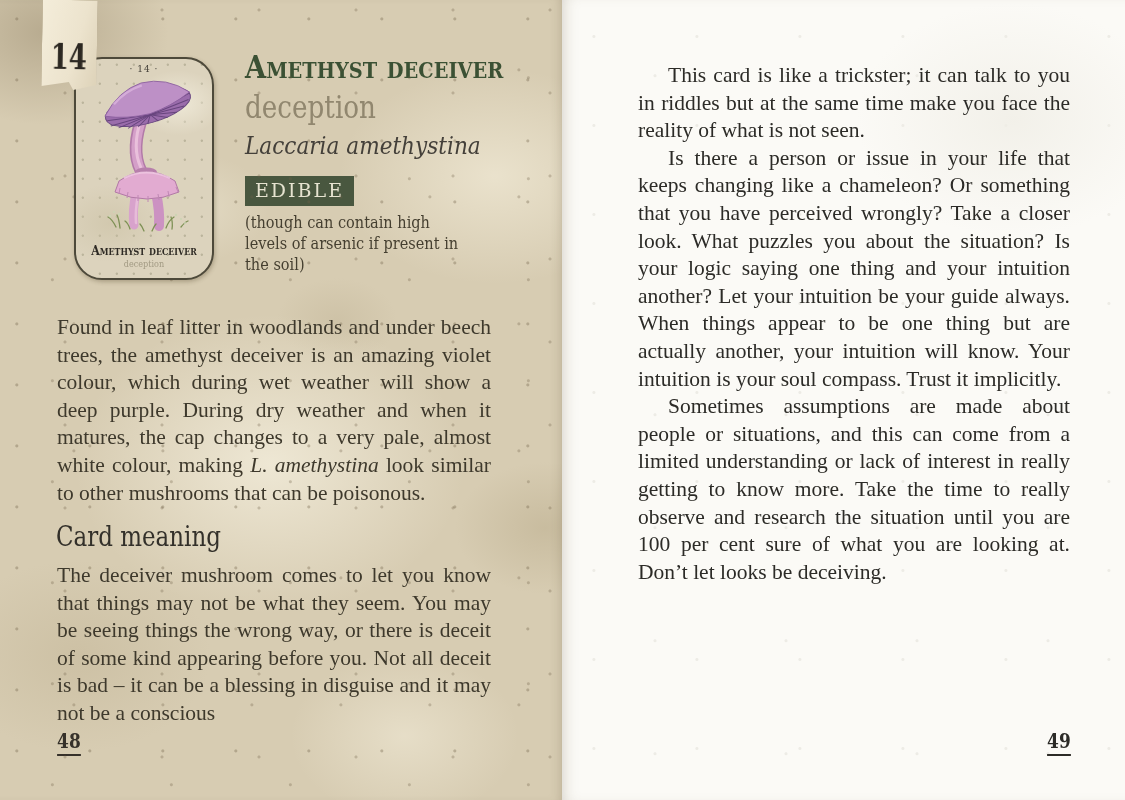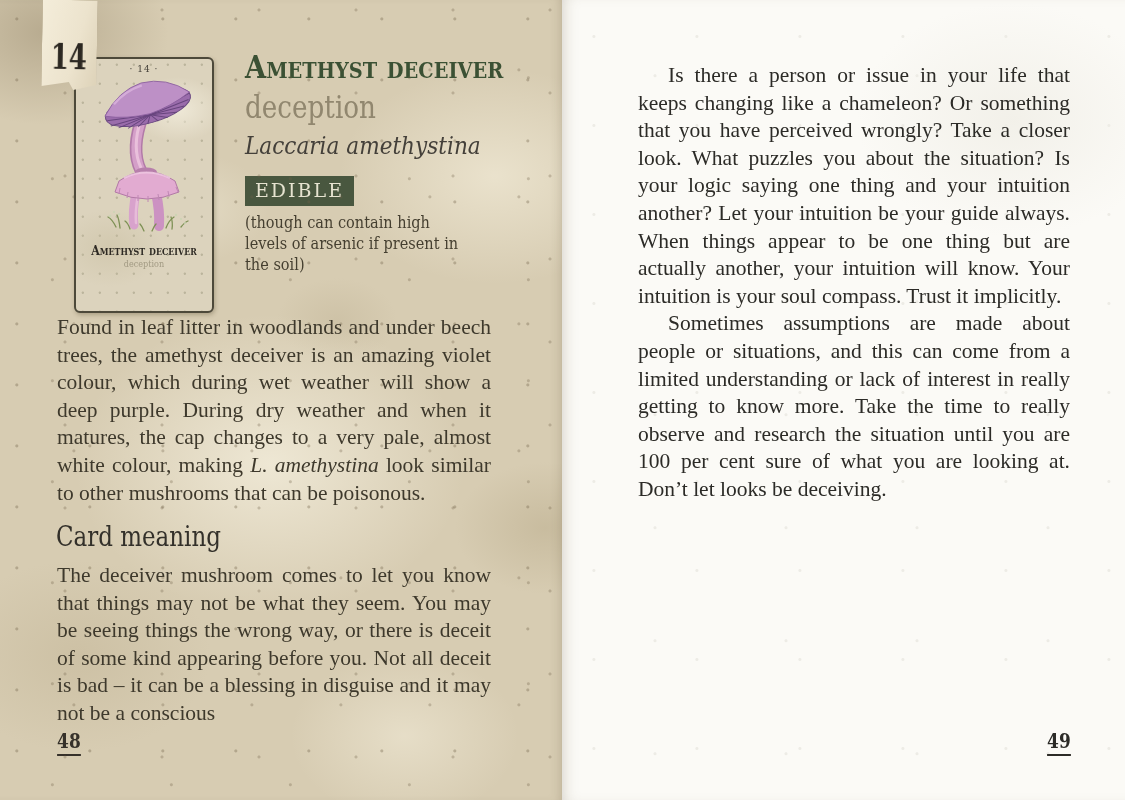--- a/index.html
+++ b/index.html
@@ -68,23 +68,23 @@
   .index-tab .tab-num {
     font-family: "DejaVu Serif", serif;
     font-weight: 700; font-size: 36px; line-height: 1;
     color: #2c2822;
     transform: scaleX(0.72);
   }
 
   
   .oracle-card {
     position: absolute; left: 74px; top: 57px;
-    width: 140px; height: 256px;
+    width: 140px; height: 223px;
     border: 2.5px solid #4d493a;
-    border-radius: 6px;
+    border-radius: 28px;
     background-color: #dcd3bd;
     background-image:
       radial-gradient(ellipse 70px 50px at 75% 20%, rgba(243,238,222,0.8), transparent 65%),
       radial-gradient(ellipse 80px 60px at 25% 75%, rgba(200,190,160,0.5), transparent 65%),
       radial-gradient(circle 1px at 40% 30%, rgba(110,110,80,0.3) 0.8px, transparent 1.6px);
     background-size: auto, auto, 17px 19px;
     box-shadow: 1px 2px 4px rgba(70,55,30,0.3);
     z-index: 2;
     overflow: hidden;
   }
@@ -298,19 +298,20 @@
     <p class="intro-para"><span>Found in leaf litter in woodlands and under beech trees, the amethyst deceiver is an amazing violet colour, which during wet weather will show a deep purple. During dry weather and when it matures, the cap changes to a very pale, almost white colour, making </span><span class="lat">L. amethystina</span><span> look similar to other mushrooms that can be poisonous.</span></p>
 
     <h2 class="section-heading">Card meaning</h2>
     <p class="section-body">The deceiver mushroom comes to let you know that things may not be what they seem. You may be seeing things the wrong way, or there is deceit of some kind appearing before you. Not all deceit is bad – it can be a blessing in disguise and it may not be a conscious</p>
 
     <div class="page-num left-num">48</div>
   </div>
 
   <div class="page-right">
     <div class="right-text">
+      <p class="indent">This card is like a trickster; it can talk to you in riddles but at the same time make you face the reality of what is not seen.</p>
       <p class="indent">Is there a person or issue in your life that keeps changing like a chameleon? Or something that you have perceived wrongly? Take a closer look. What puzzles you about the situation? Is your logic saying one thing and your intuition another? Let your intuition be your guide always. When things appear to be one thing but are actually another, your intuition will know. Your intuition is your soul compass. Trust it implicitly.</p>
       <p class="indent">Sometimes assumptions are made about people or situations, and this can come from a limited understanding or lack of interest in really getting to know more. Take the time to really observe and research the situation until you are 100 per cent sure of what you are looking at. Don’t let looks be deceiving.</p>
     </div>
     <div class="page-num right-num">49</div>
   </div>
 
 </div>
 
 </body></html>

